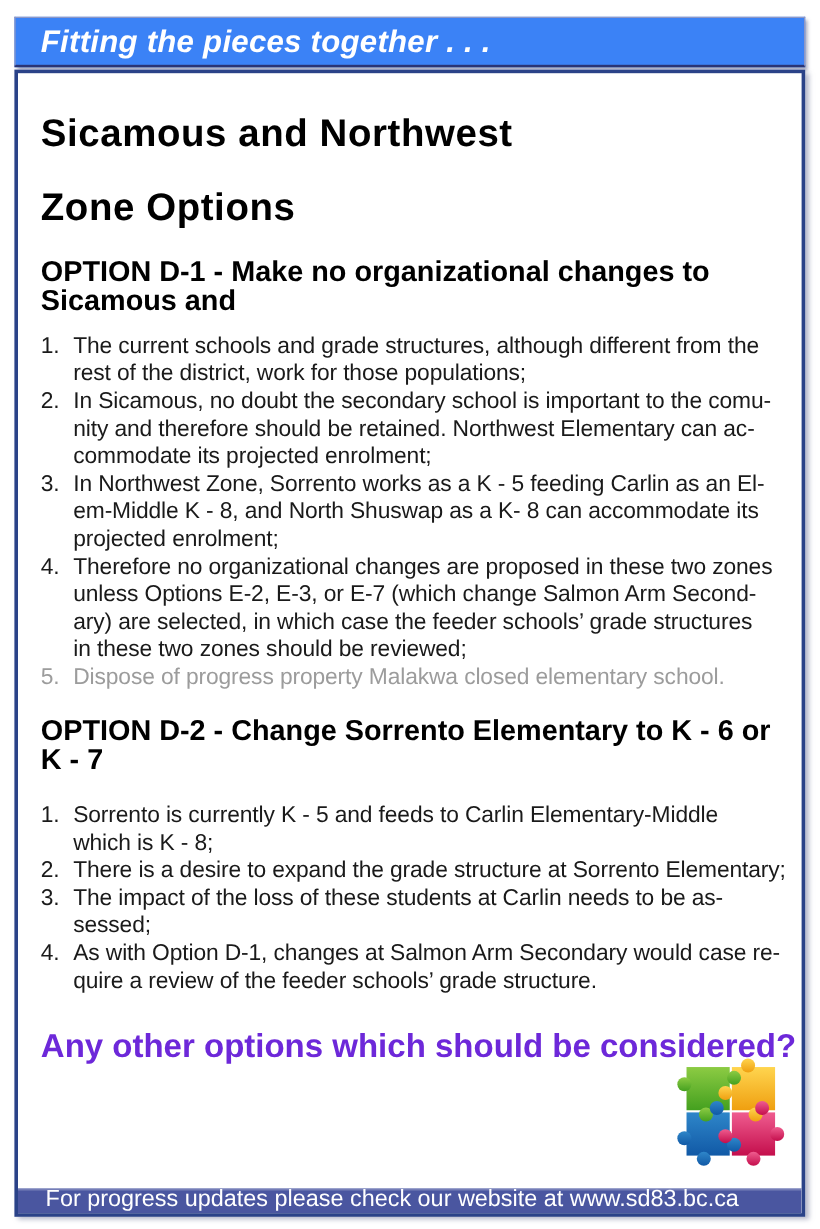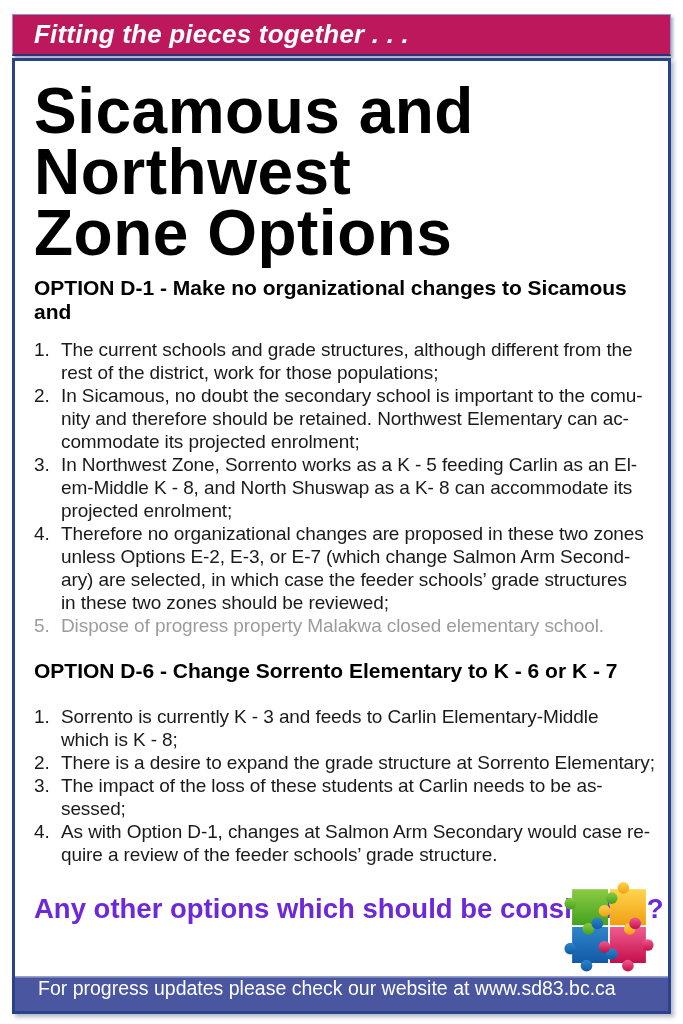--- a/index.html
+++ b/index.html
@@ -11,21 +11,21 @@
     overflow: hidden;
   }
   .page {
     width: 683px; height: 1024px;
     padding: 14px 12px 8px 12px;
     background: #ffffff;
   }
   
   .banner {
     height: 42px;
-    background: #be185d;
+    background: #3b82f6;
     border: 1px solid #8d97c6;
     border-bottom: 2px solid #2a3474;
     box-shadow: 2px 3px 3px rgba(120,126,158,0.65);
     display: flex; align-items: center;
     padding-left: 21px;
   }
   .banner-title {
     color: #ffffff;
     font-size: 26px;
     font-weight: bold;
@@ -39,30 +39,30 @@
     margin-top: 2px;
     height: 956px;
     background: #ffffff;
     border: 3px solid #2a4288;
     box-shadow: 3px 3px 4px rgba(120,126,158,0.55);
     overflow: hidden;
   }
   .content { padding: 6px 4px 0 19px; }
   .title {
     margin-top: 14px;
-    font-size: 64px;
+    font-size: 32px;
     line-height: 61px;
     font-weight: bold;
     letter-spacing: 0.5px;
     white-space: pre-line;
     color: #000000;
   }
   .opt-heading {
     margin-top: 12px;
-    font-size: 21px;
+    font-size: 24px;
     line-height: 24px;
     font-weight: bold;
     color: #000000;
   }
   .hl1, .hl2 { display: block; }
   .hl2 { padding-left: 120px; }
   .hl2:empty { display: none; }
   .list { margin-top: 14px; list-style: none; }
   .item { display: flex; font-size: 19px; line-height: 23px; letter-spacing: -0.1px; }
   .item .num { flex: 0 0 27px; }
@@ -83,25 +83,25 @@
     position: absolute;
     right: 14px;
     bottom: 36px;
     width: 90px;
     height: 96px;
   }
   
   .footer {
     position: absolute;
     left: 0; right: 0; bottom: 0;
-    height: 35px;
+    height: 21px;
     background: #4a56a0;
     border-top: 1px solid #9aa2cc;
     box-shadow: inset 0 1px 0 rgba(255,255,255,0.25);
-    display: flex; align-items: flex-start;
+    display: flex; align-items: flex-end;
     padding-left: 23px;
   }
   .footer-text { color: #ffffff; font-size: 19.5px; white-space: nowrap; }
 </style>
 </head>
 <body>
 
 <div class="page">
 
   <div class="banner">
@@ -145,27 +145,27 @@
           </li>
           <li class="item muted">
             <span class="num">5.</span>
             <span class="txt">Dispose of progress property Malakwa closed elementary school.</span>
           </li>
         </ol>
       </div>
 
       <div class="section section-d2">
         <h2 class="opt-heading">
-          <span class="hl1">OPTION D-6 - Change Sorrento Elementary to K - 6 or K - 7</span>
+          <span class="hl1">OPTION D-2 - Change Sorrento Elementary to K - 6 or K - 7</span>
 
         </h2>
         <ol class="list">
           <li class="item">
             <span class="num">1.</span>
-            <span class="txt">Sorrento is currently K - 3 and feeds to Carlin Elementary-Middle
+            <span class="txt">Sorrento is currently K - 5 and feeds to Carlin Elementary-Middle
 which is K - 8;</span>
           </li>
           <li class="item">
             <span class="num">2.</span>
             <span class="txt">There is a desire to expand the grade structure at Sorrento Elementary;</span>
           </li>
           <li class="item">
             <span class="num">3.</span>
             <span class="txt">The impact of the loss of these students at Carlin needs to be as-
 sessed;</span>

